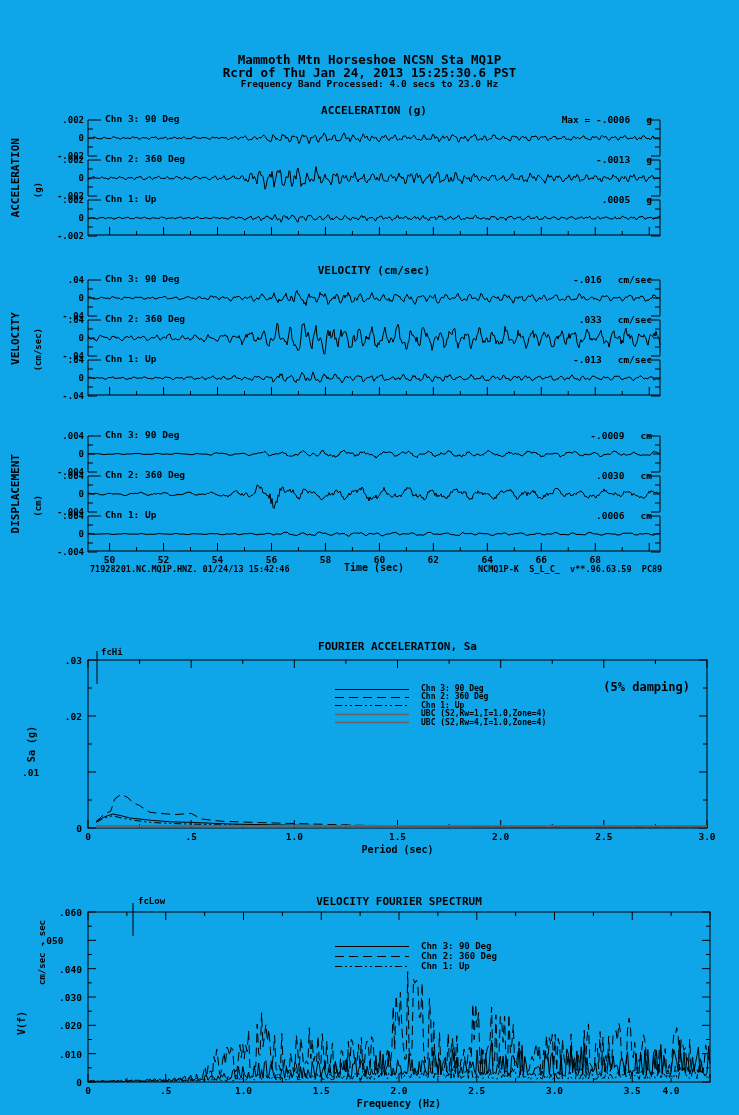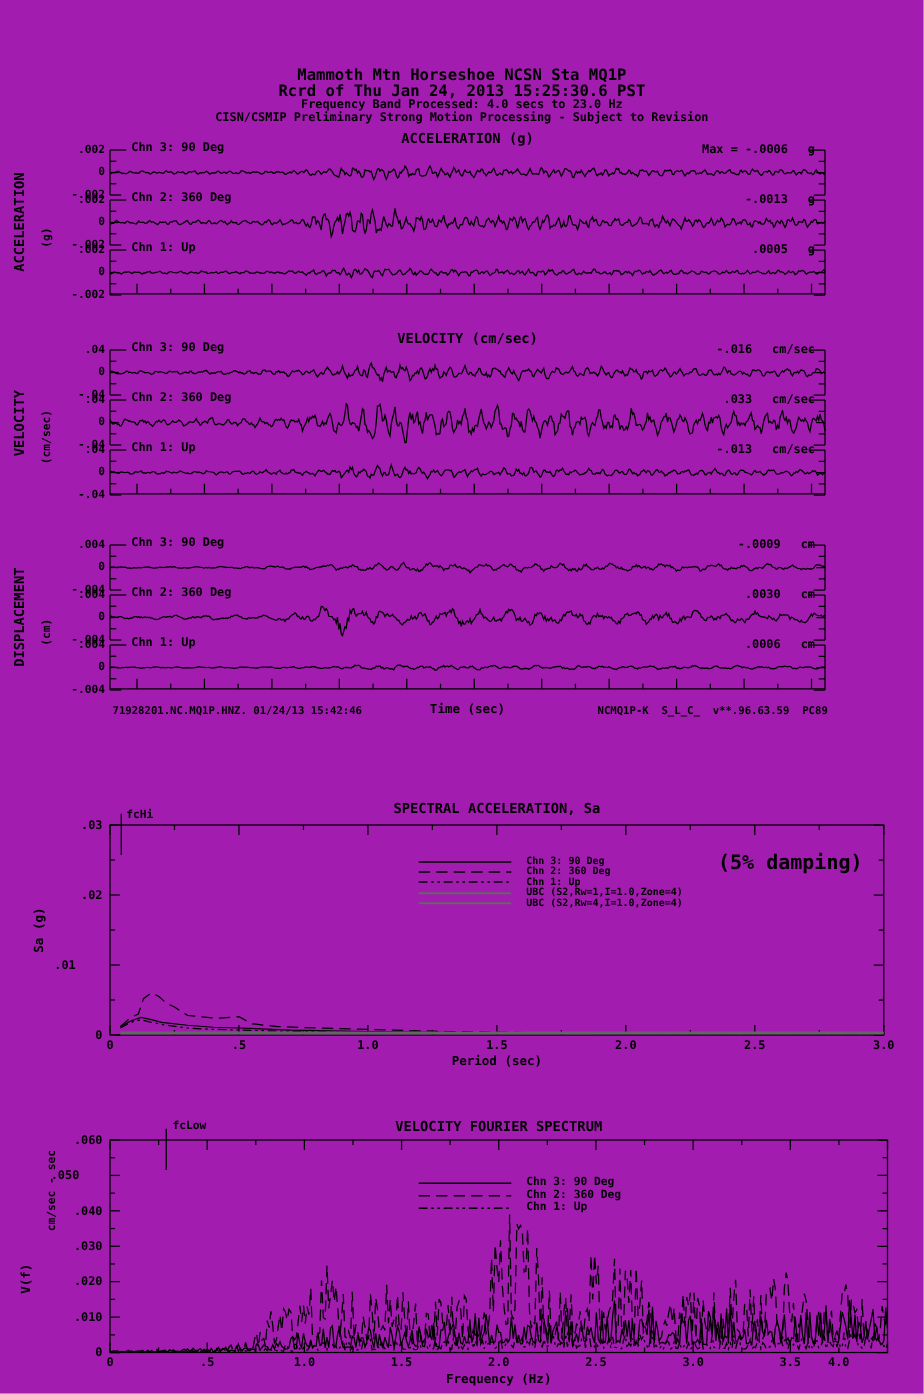--- a/index.html
+++ b/index.html
@@ -1,18 +1,18 @@
 <!DOCTYPE html>
 <html><head>
 <meta charset="utf-8">
 <style>
   *{margin:0;padding:0;box-sizing:border-box}
   html,body{background:#fff}
   body{width:739px;height:1115px;font-family:"DejaVu Sans Mono",monospace;color:#000;-webkit-font-smoothing:none}
-  .page{position:relative;width:739px;height:1115px;background:#a21caf;overflow:hidden}
+  .page{position:relative;width:739px;height:1115px;background:#0ea5e9;overflow:hidden}
   header{position:absolute;top:53px;left:0;width:739px;text-align:center;font-weight:bold}
   .h-lg{font-size:12.5px;line-height:13px}
   .h-sm{font-size:9.5px;line-height:10.5px}
   .panel{position:absolute;left:0;width:731px;height:165px}
   .ptitle{position:absolute;top:4px;left:88px;width:572px;text-align:center;font-size:11px;font-weight:bold}
   .vwrap{position:absolute;display:flex;align-items:center;justify-content:center}
   .vtext{writing-mode:vertical-rl;transform:rotate(180deg);font-weight:bold;white-space:nowrap}
   .v-main{font-size:11px}
   .v-sub{font-size:9px}
   .rows{position:absolute;left:0;top:18px;width:739px;height:120px}
@@ -20,36 +20,35 @@
   .ytick{position:absolute;left:0;width:84px;text-align:right;font-size:9px;font-weight:bold;line-height:10px}
   .chn{position:absolute;left:105px;top:-5px;font-size:9.5px;font-weight:bold;white-space:pre}
   .maxlab{position:absolute;left:400px;top:-4px;width:252px;display:flex;justify-content:flex-end;gap:16px;font-size:9.5px;font-weight:bold}
   .xlab-row{position:absolute;left:0;top:138px;width:739px;height:12px}
   .xtlab{position:absolute;width:30px;text-align:center;font-size:9.5px;font-weight:bold}
   .ts-footer{position:absolute;font-size:8.5px;font-weight:bold;white-space:pre}
   .axis-title{position:absolute;font-size:10px;font-weight:bold;text-align:center}
   .spec{position:absolute;left:0;width:739px}
   .stitle{position:absolute;left:88px;text-align:center;font-size:11px;font-weight:bold}
   .fclab{position:absolute;font-size:9px;font-weight:bold}
-  .damping{position:absolute;font-size:16px;font-weight:bold}
+  .damping{position:absolute;font-size:12px;font-weight:bold}
   .legend{position:absolute}
   .lrow{display:flex;align-items:center;gap:10px}
   .lrow span{font-weight:bold;white-space:pre}
   svg{position:absolute;left:0;top:0;overflow:visible}
 </style>
 </head>
 <body>
 
 <div class="page">
 
   <header>
     <div class="h-lg">Mammoth Mtn Horseshoe    NCSN Sta MQ1P</div>
     <div class="h-lg">Rcrd of Thu Jan 24, 2013 15:25:30.6 PST</div>
     <div class="h-sm">Frequency Band Processed: 4.0 secs to 23.0 Hz</div>
-    <div class="h-sm">CISN/CSMIP Preliminary Strong Motion Processing - Subject to Revision</div>
   </header>
 
   <div class="panel" id="panel-0" style="top:100px">
     <div class="ptitle">ACCELERATION (g)</div>
     <div class="vwrap" style="left:8px;top:18px;width:14px;height:120px">
       <span class="vtext v-main">ACCELERATION</span>
       </div>
     <div class="vwrap" style="left:32px;top:30px;width:12px;height:120px">
       <span class="vtext v-sub">(g)</span>
       </div>
@@ -344,20 +343,32 @@
             <line x1="88" y1="20" x2="95" y2="20" stroke="#000000" stroke-width="1"></line>
             <line x1="660" y1="20" x2="653" y2="20" stroke="#000000" stroke-width="1"></line>
             <line x1="88" y1="29" x2="93" y2="29" stroke="#000000" stroke-width="1"></line>
             <line x1="660" y1="29" x2="655" y2="29" stroke="#000000" stroke-width="1"></line>
             <line x1="88" y1="38" x2="97" y2="38" stroke="#000000" stroke-width="1"></line>
             <line x1="660" y1="38" x2="651" y2="38" stroke="#000000" stroke-width="1"></line>
             <polyline points="88,19.9 89,19.6 90,19.6 91,19.7 92,19.9 93,19.9 94,20.2 95,20.1 96,20.2 97,20.2 98,20.0 99,20.1 100,20.0 101,19.8 102,20.1 103,19.9 104,19.9 105,19.8 106,19.7 107,19.7 108,19.7 109,20.0 110,20.0 111,20.1 112,20.5 113,20.5 114,20.5 115,20.1 116,20.3 117,20.0 118,19.9 119,20.0 120,20.0 121,20.0 122,19.9 123,19.6 124,19.7 125,19.5 126,19.6 127,19.8 128,19.9 129,20.2 130,20.0 131,20.1 132,20.1 133,20.2 134,19.9 135,20.0 136,20.1 137,20.2 138,20.2 139,20.0 140,19.6 141,19.6 142,19.5 143,19.7 144,20.0 145,20.1 146,20.3 147,20.5 148,20.3 149,20.2 150,20.3 151,20.2 152,20.3 153,20.3 154,20.3 155,20.1 156,20.1 157,19.9 158,19.7 159,19.4 160,19.6 161,19.7 162,19.8 163,19.9 164,19.9 165,20.1 166,20.0 167,19.9 168,20.2 169,20.3 170,20.3 171,20.4 172,20.0 173,20.1 174,19.7 175,19.6 176,19.4 177,19.6 178,19.8 179,20.0 180,20.2 181,20.0 182,20.1 183,20.1 184,20.1 185,20.4 186,20.5 187,20.6 188,20.6 189,20.4 190,20.3 191,20.2 192,19.6 193,19.7 194,19.9 195,19.7 196,19.9 197,19.8 198,19.9 199,19.9 200,20.0 201,20.0 202,20.1 203,20.3 204,20.3 205,20.6 206,20.2 207,20.3 208,20.0 209,19.7 210,19.6 211,19.6 212,19.6 213,19.8 214,19.6 215,20.0 216,19.7 217,19.6 218,19.8 219,20.2 220,20.4 221,20.7 222,20.6 223,20.7 224,20.7 225,20.4 226,20.0 227,19.9 228,19.9 229,20.1 230,20.1 231,20.0 232,19.8 233,19.9 234,19.5 235,19.4 236,19.9 237,20.2 238,20.5 239,20.7 240,20.7 241,20.3 242,20.3 243,20.1 244,19.7 245,19.6 246,19.6 247,19.8 248,19.7 249,19.7 250,19.1 251,19.5 252,19.3 253,19.9 254,20.2 255,20.2 256,20.7 257,20.7 258,20.7 259,20.4 260,20.0 261,20.4 262,20.3 263,20.1 264,20.3 265,19.9 266,19.6 267,19.1 268,19.4 269,19.6 270,19.3 271,19.7 272,20.4 273,20.9 274,21.1 275,20.2 276,20.1 277,19.7 278,20.2 279,20.0 280,20.2 281,20.4 282,19.5 283,19.3 284,18.0 285,18.6 286,18.4 287,18.2 288,18.8 289,20.1 290,20.4 291,20.3 292,20.6 293,20.9 294,21.1 295,21.3 296,21.3 297,21.7 298,20.7 299,20.2 300,20.4 301,18.8 302,19.4 303,18.8 304,18.7 305,20.3 306,19.8 307,21.0 308,21.0 309,20.1 310,20.1 311,20.8 312,21.2 313,21.0 314,21.1 315,21.8 316,19.9 317,19.1 318,18.2 319,18.3 320,17.9 321,18.8 322,18.9 323,19.6 324,19.0 325,19.2 326,19.0 327,20.0 328,20.3 329,21.0 330,20.7 331,21.4 332,21.2 333,20.6 334,19.9 335,20.0 336,19.1 337,19.0 338,18.9 339,20.3 340,20.1 341,19.5 342,19.6 343,19.8 344,19.3 345,19.9 346,20.9 347,20.9 348,22.3 349,22.1 350,21.3 351,19.9 352,20.1 353,19.1 354,19.4 355,18.4 356,19.7 357,19.0 358,18.9 359,19.5 360,19.1 361,18.3 362,19.2 363,19.7 364,20.4 365,21.0 366,21.6 367,21.4 368,20.0 369,19.7 370,19.8 371,19.3 372,19.7 373,20.1 374,20.2 375,20.2 376,19.0 377,19.5 378,18.8 379,20.1 380,20.5 381,21.4 382,21.8 383,21.6 384,21.8 385,20.4 386,20.2 387,20.5 388,19.7 389,19.8 390,20.0 391,19.3 392,19.0 393,18.5 394,18.9 395,18.5 396,18.4 397,19.2 398,19.7 399,20.6 400,20.9 401,20.4 402,20.1 403,19.7 404,19.6 405,20.0 406,19.8 407,20.0 408,20.0 409,20.1 410,19.5 411,18.9 412,19.1 413,18.9 414,19.5 415,19.9 416,20.9 417,21.3 418,20.9 419,21.3 420,20.4 421,21.1 422,20.7 423,21.4 424,20.9 425,20.2 426,19.9 427,18.6 428,18.3 429,18.7 430,18.3 431,18.4 432,19.5 433,19.7 434,20.6 435,19.9 436,20.3 437,20.0 438,20.2 439,20.4 440,20.3 441,20.4 442,20.0 443,19.5 444,19.7 445,19.3 446,19.1 447,19.2 448,19.0 449,19.5 450,20.7 451,19.9 452,20.9 453,20.7 454,20.5 455,21.1 456,21.6 457,21.2 458,21.3 459,21.5 460,20.9 461,20.0 462,18.8 463,18.4 464,19.2 465,19.6 466,19.8 467,19.5 468,19.5 469,19.9 470,19.2 471,19.4 472,19.5 473,20.1 474,20.8 475,20.6 476,21.1 477,19.9 478,20.1 479,18.9 480,19.2 481,19.5 482,19.0 483,19.8 484,19.7 485,19.8 486,20.0 487,19.4 488,19.9 489,20.2 490,21.0 491,21.1 492,21.3 493,21.6 494,21.0 495,20.4 496,19.9 497,20.0 498,19.4 499,19.5 500,20.0 501,19.8 502,19.8 503,19.2 504,19.0 505,18.9 506,19.2 507,19.8 508,20.9 509,20.6 510,21.2 511,20.1 512,20.4 513,20.2 514,19.9 515,19.5 516,19.5 517,19.6 518,19.5 519,19.3 520,18.8 521,19.0 522,19.3 523,19.1 524,19.9 525,20.4 526,21.4 527,21.3 528,21.0 529,21.1 530,20.3 531,20.4 532,20.6 533,20.1 534,20.7 535,20.1 536,19.4 537,19.3 538,19.4 539,19.4 540,19.0 541,20.0 542,20.8 543,20.4 544,21.0 545,20.7 546,20.5 547,19.7 548,19.8 549,20.0 550,20.0 551,20.3 552,19.7 553,19.7 554,18.5 555,19.0 556,18.3 557,18.9 558,19.3 559,20.1 560,20.2 561,20.9 562,20.2 563,20.6 564,20.5 565,20.6 566,20.3 567,21.0 568,20.8 569,20.7 570,20.1 571,19.2 572,19.0 573,18.9 574,19.1 575,20.0 576,20.2 577,20.7 578,20.2 579,20.6 580,20.4 581,20.5 582,20.8 583,20.6 584,20.9 585,20.9 586,20.2 587,19.4 588,19.0 589,18.5 590,18.3 591,18.9 592,19.1 593,19.5 594,20.2 595,19.6 596,19.8 597,20.3 598,19.9 599,20.6 600,20.8 601,21.2 602,21.1 603,20.9 604,20.2 605,20.3 606,19.5 607,19.4 608,19.8 609,19.4 610,19.8 611,19.9 612,20.1 613,19.8 614,20.3 615,19.8 616,20.5 617,21.1 618,20.7 619,21.1 620,20.7 621,20.5 622,19.6 623,19.4 624,19.2 625,19.2 626,19.4 627,19.1 628,19.0 629,19.2 630,19.5 631,19.1 632,19.2 633,19.7 634,20.7 635,20.8 636,20.6 637,21.2 638,20.6 639,20.2 640,19.5 641,19.8 642,20.1 643,20.1 644,19.6 645,19.8 646,19.5 647,19.7 648,19.6 649,19.7 650,20.5 651,20.7 652,21.0 653,21.0 654,21.0 655,20.4 656,20.2 657,19.7 658,19.6 659,19.6 660,19.8" fill="none" stroke="#000000" stroke-width="1"></polyline>
           </svg>
         </div>
       </div>
+    <div class="xlab-row" id="ts-xlabels">
+        <span class="xtlab" style="left: 94.5849px;">50</span>
+        <span class="xtlab" style="left: 148.547px;">52</span>
+        <span class="xtlab" style="left: 202.509px;">54</span>
+        <span class="xtlab" style="left: 256.472px;">56</span>
+        <span class="xtlab" style="left: 310.434px;">58</span>
+        <span class="xtlab" style="left: 364.396px;">60</span>
+        <span class="xtlab" style="left: 418.358px;">62</span>
+        <span class="xtlab" style="left: 472.321px;">64</span>
+        <span class="xtlab" style="left: 526.283px;">66</span>
+        <span class="xtlab" style="left: 580.245px;">68</span>
+      </div>
   <svg width="739" height="14" style="top: 124px;">
         <line x1="88" y1="11" x2="660" y2="11" stroke="#000000" stroke-width="1"></line>
         <line x1="109.58490566037727" y1="11" x2="109.58490566037727" y2="3" stroke="#000000" stroke-width="1"></line>
         <line x1="136.56603773584897" y1="11" x2="136.56603773584897" y2="7" stroke="#000000" stroke-width="1"></line>
         <line x1="163.54716981132066" y1="11" x2="163.54716981132066" y2="3" stroke="#000000" stroke-width="1"></line>
         <line x1="190.52830188679235" y1="11" x2="190.52830188679235" y2="7" stroke="#000000" stroke-width="1"></line>
         <line x1="217.50943396226407" y1="11" x2="217.50943396226407" y2="3" stroke="#000000" stroke-width="1"></line>
         <line x1="244.49056603773576" y1="11" x2="244.49056603773576" y2="7" stroke="#000000" stroke-width="1"></line>
         <line x1="271.4716981132075" y1="11" x2="271.4716981132075" y2="3" stroke="#000000" stroke-width="1"></line>
         <line x1="298.4528301886792" y1="11" x2="298.4528301886792" y2="7" stroke="#000000" stroke-width="1"></line>
@@ -375,21 +386,21 @@
         <line x1="622.2264150943395" y1="11" x2="622.2264150943395" y2="7" stroke="#000000" stroke-width="1"></line>
         <line x1="649.2075471698112" y1="11" x2="649.2075471698112" y2="3" stroke="#000000" stroke-width="1"></line>
       </svg>
     </div>
 
   <span class="ts-footer" style="left:90px;top:564px">71928201.NC.MQ1P.HNZ. 01/24/13 15:42:46</span>
   <div class="axis-title" style="left:88px;top:562px;width:572px">Time (sec)</div>
   <span class="ts-footer" style="left:478px;top:564px">NCMQ1P-K  S_L_C_  v**.96.63.59  PC89</span>
 
   <div class="spec" id="sa-sec" style="top:640px;height:235px">
-    <div class="stitle" style="top:0;width:619px">SPECTRAL ACCELERATION, Sa</div>
+    <div class="stitle" style="top:0;width:619px">FOURIER ACCELERATION, Sa</div>
     <span class="fclab" style="left:101px;top:7px">fcHi</span>
     <span class="damping" style="right:49px;top:40px">(5% damping)</span>
     <div class="vwrap" style="left:24px;top:20px;width:14px;height:168px">
       <span class="vtext v-main" style="font-size:10px">Sa (g)</span>
       </div>
     <div class="legend" id="sa-legend" style="left:333px;top:45px">
         <div class="lrow" style="height: 8.4px;">
           <svg width="78" height="9" style="position: static;">
             <line x1="2" y1="4.5" x2="76" y2="4.5" stroke="#000000" stroke-width="1.2"></line>
           </svg>
@@ -472,21 +483,21 @@
       </svg>
       <span class="xtlab" style="left: 73px; top: 191px;">0</span>
       <span class="xtlab" style="left: 176.167px; top: 191px;">.5</span>
       <span class="xtlab" style="left: 279.333px; top: 191px;">1.0</span>
       <span class="xtlab" style="left: 382.5px; top: 191px;">1.5</span>
       <span class="xtlab" style="left: 485.667px; top: 191px;">2.0</span>
       <span class="xtlab" style="left: 588.833px; top: 191px;">2.5</span>
       <span class="xtlab" style="left: 692px; top: 191px;">3.0</span>
       <span style="position: absolute; left: 22px; width: 60px; text-align: right; font-size: 9.5px; font-weight: bold; top: 15px;">.03</span>
       <span style="position: absolute; left: 22px; width: 60px; text-align: right; font-size: 9.5px; font-weight: bold; top: 71px;">.02</span>
-      <span style="position: absolute; left: 22px; width: 60px; text-align: center; font-size: 9.5px; font-weight: bold; top: 127px;">.01</span>
+      <span style="position: absolute; left: 22px; width: 60px; text-align: left; font-size: 9.5px; font-weight: bold; top: 127px;">.01</span>
       <span style="position: absolute; left: 22px; width: 60px; text-align: right; font-size: 9.5px; font-weight: bold; top: 183px;">0</span>
     </div>
 
   <div class="spec" id="fr-sec" style="top:893px;height:222px">
     <div class="stitle" style="top:2px;width:622px">VELOCITY FOURIER SPECTRUM</div>
     <span class="fclab" style="left:138px;top:3px">fcLow</span>
     <div class="vwrap" style="left:14px;top:90px;width:14px;height:80px">
       <span class="vtext v-main" style="font-size:10px">V(f)</span>
       </div>
     <div class="vwrap" style="left:36px;top:12px;width:12px;height:95px">

